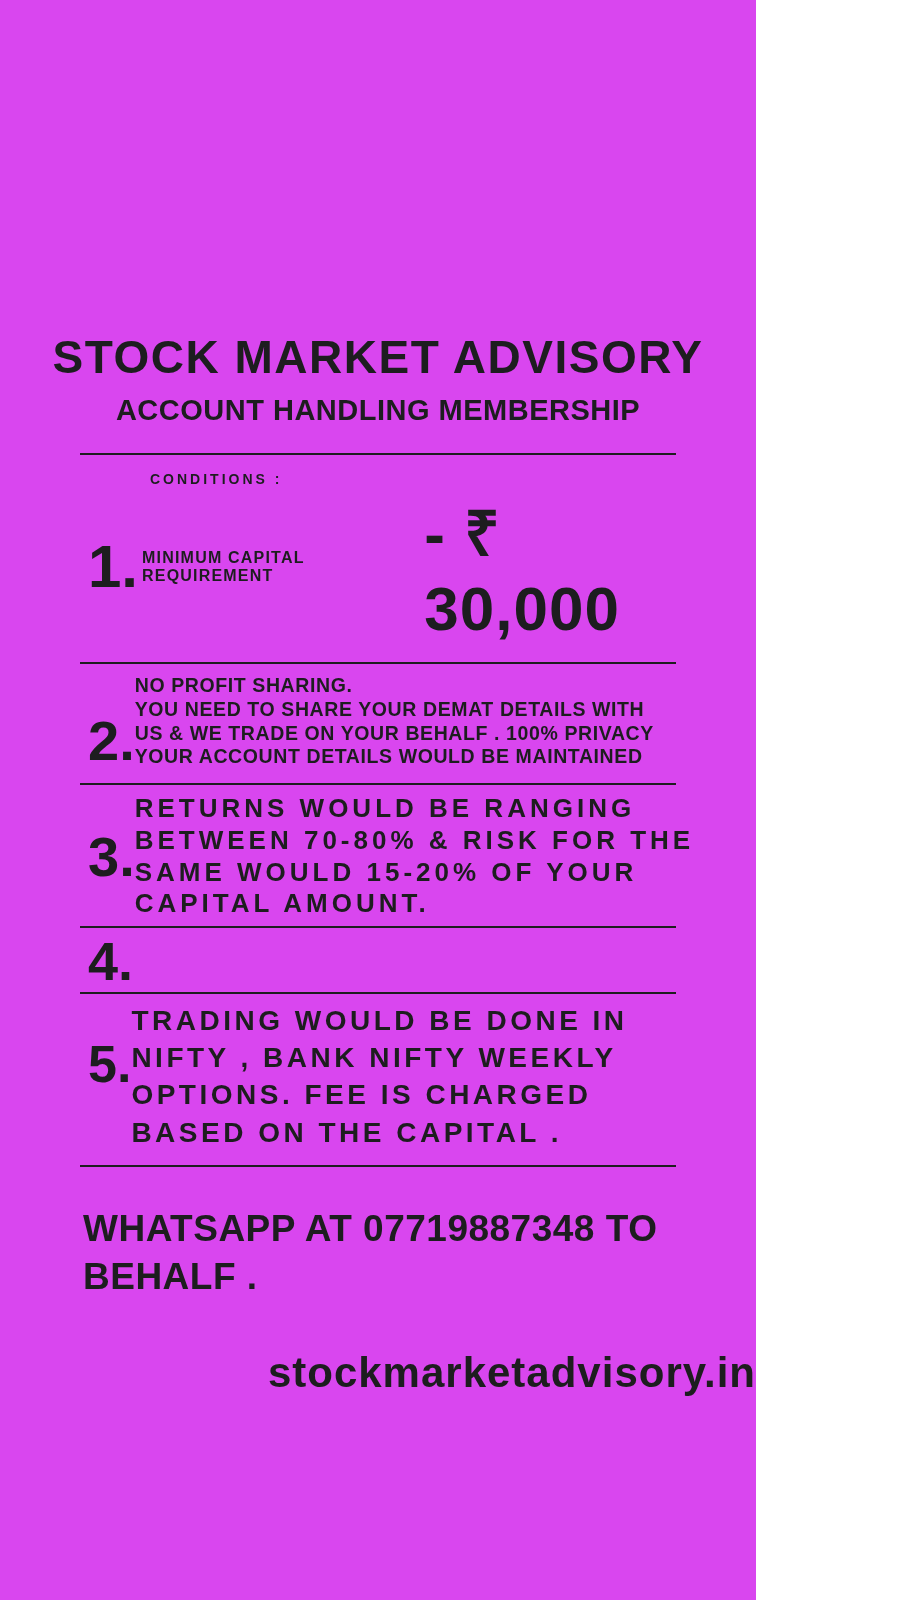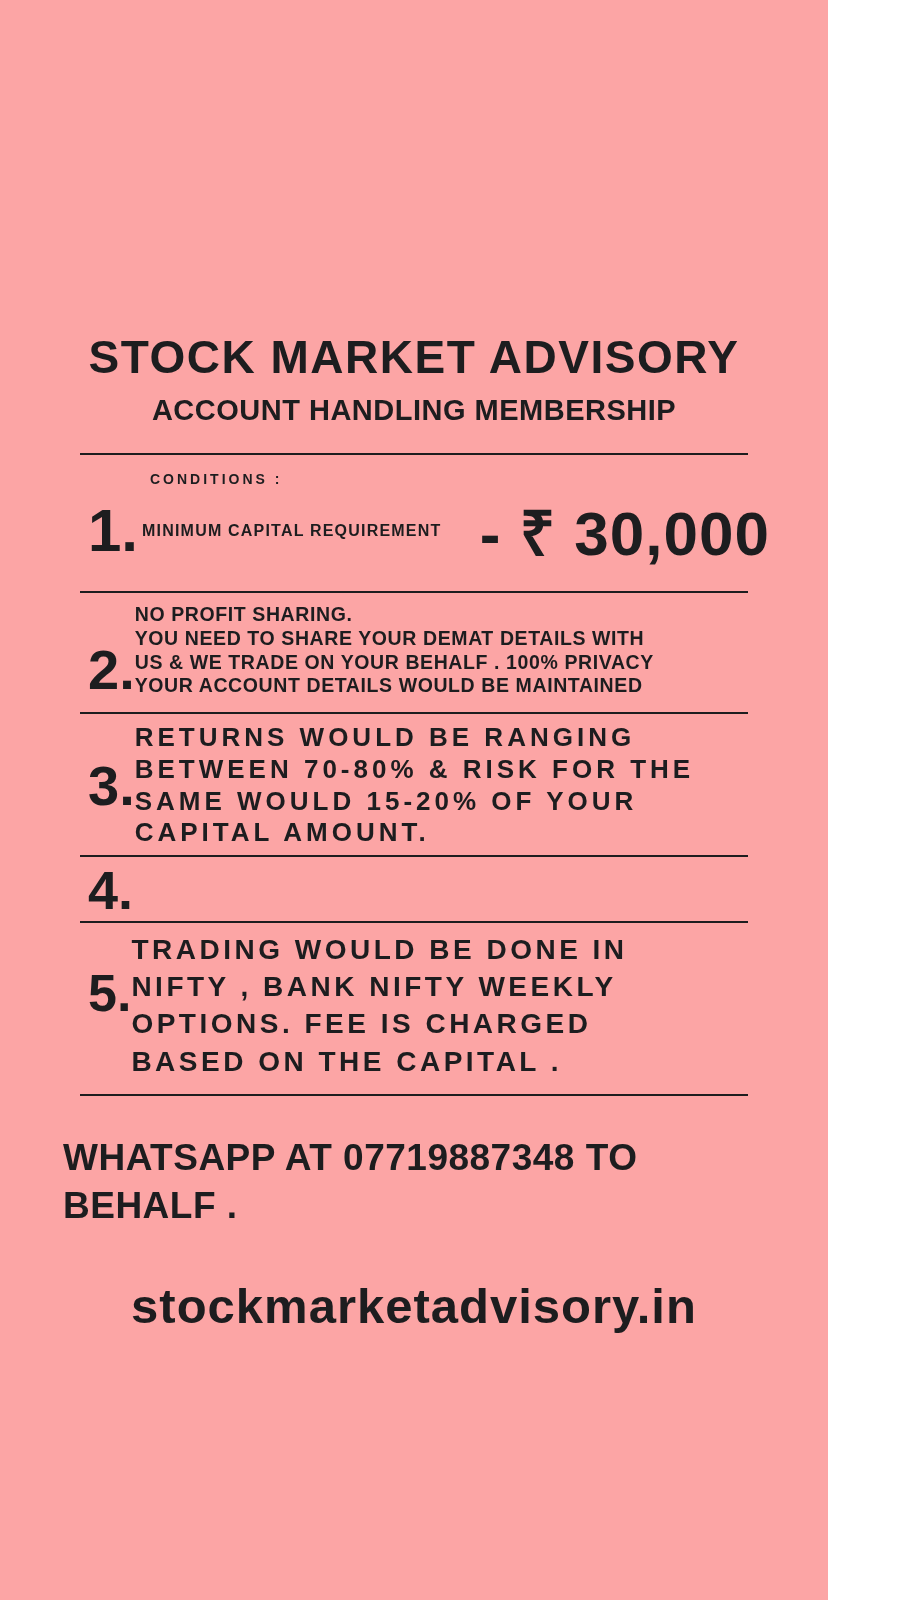--- a/index.html
+++ b/index.html
@@ -1,20 +1,20 @@
 <!DOCTYPE html>
 <html><head>
 <meta charset="utf-8">
 <style>
   html, body { margin: 0; padding: 0; }
   .poster {
     position: relative;
-    width: 828px;
+    width: 756px;
     height: 1600px;
-    background: #fca5a5;
+    background: #d946ef;
     color: #1D1D1F;
     font-family: "Liberation Sans", sans-serif;
     font-weight: bold;
     overflow: hidden;
     box-sizing: border-box;
   }
   .header {
     padding-top: 330px;
     text-align: center;
   }
@@ -80,29 +80,29 @@
   
   .item-4 { align-items: center; padding-top: 6px; padding-bottom: 2px; }
   .num-4 { font-size: 54px; }
   .lines-4 { font-size: 26px; letter-spacing: 3px; line-height: 1.3; }
   
   .item-5 { align-items: flex-start; padding-top: 8px; padding-bottom: 8px; }
   .num-5 { font-size: 52px; margin-top: 36px; }
   .lines-5 { font-size: 28px; letter-spacing: 3.5px; line-height: 1.33; }
   
   .whatsapp {
-    margin: 38px 80px 0 63px;
+    margin: 38px 80px 0 83px;
     font-size: 37px;
     line-height: 1.3;
     letter-spacing: 0.5px;
   }
   .website {
     margin-top: 48px;
-    text-align: center;
-    font-size: 49px;
+    text-align: right;
+    font-size: 42px;
     letter-spacing: 1px;
   }
 </style>
 </head>
 <body>
 
 <div class="poster">
 
   <div class="header">
     <h1 class="title">STOCK MARKET ADVISORY</h1>

